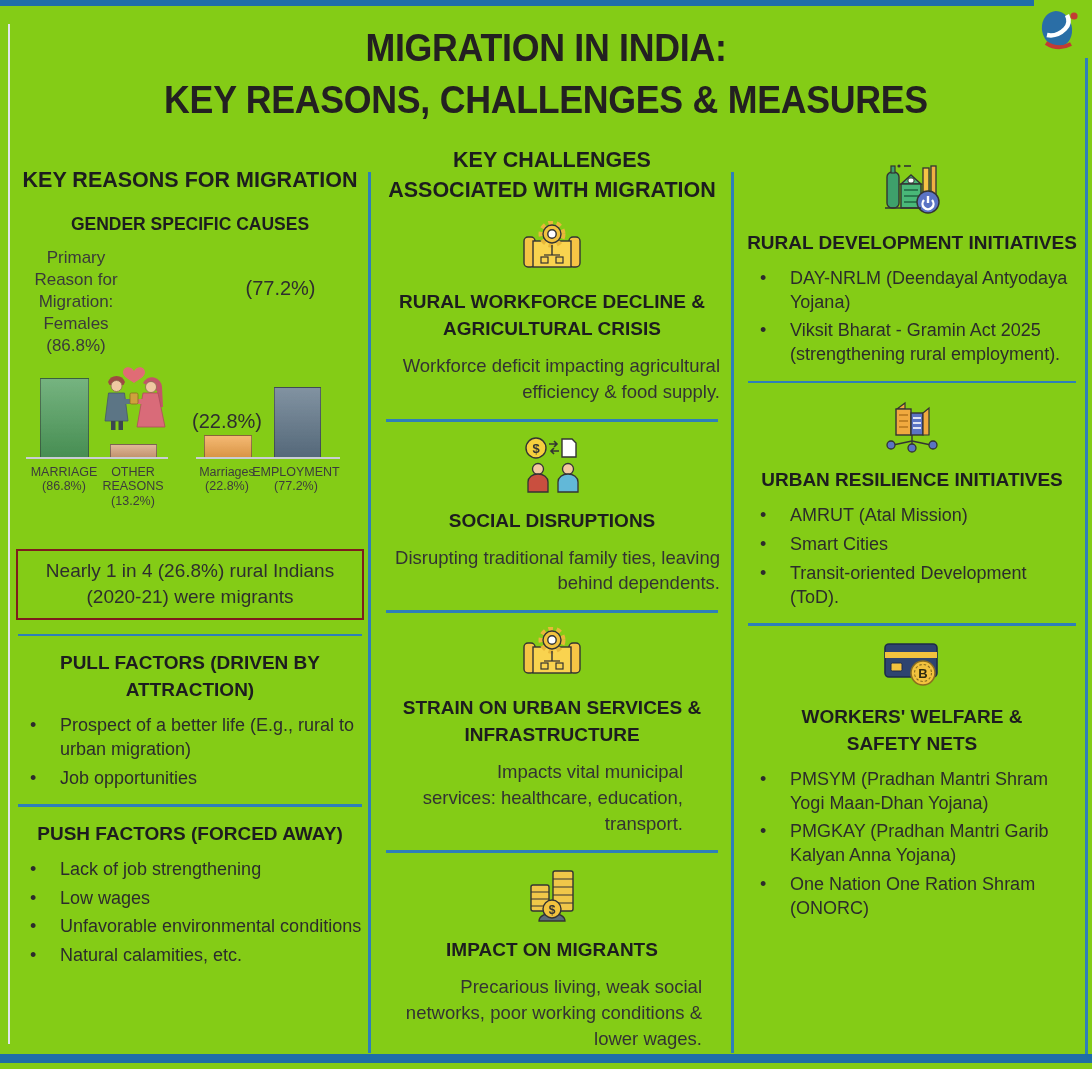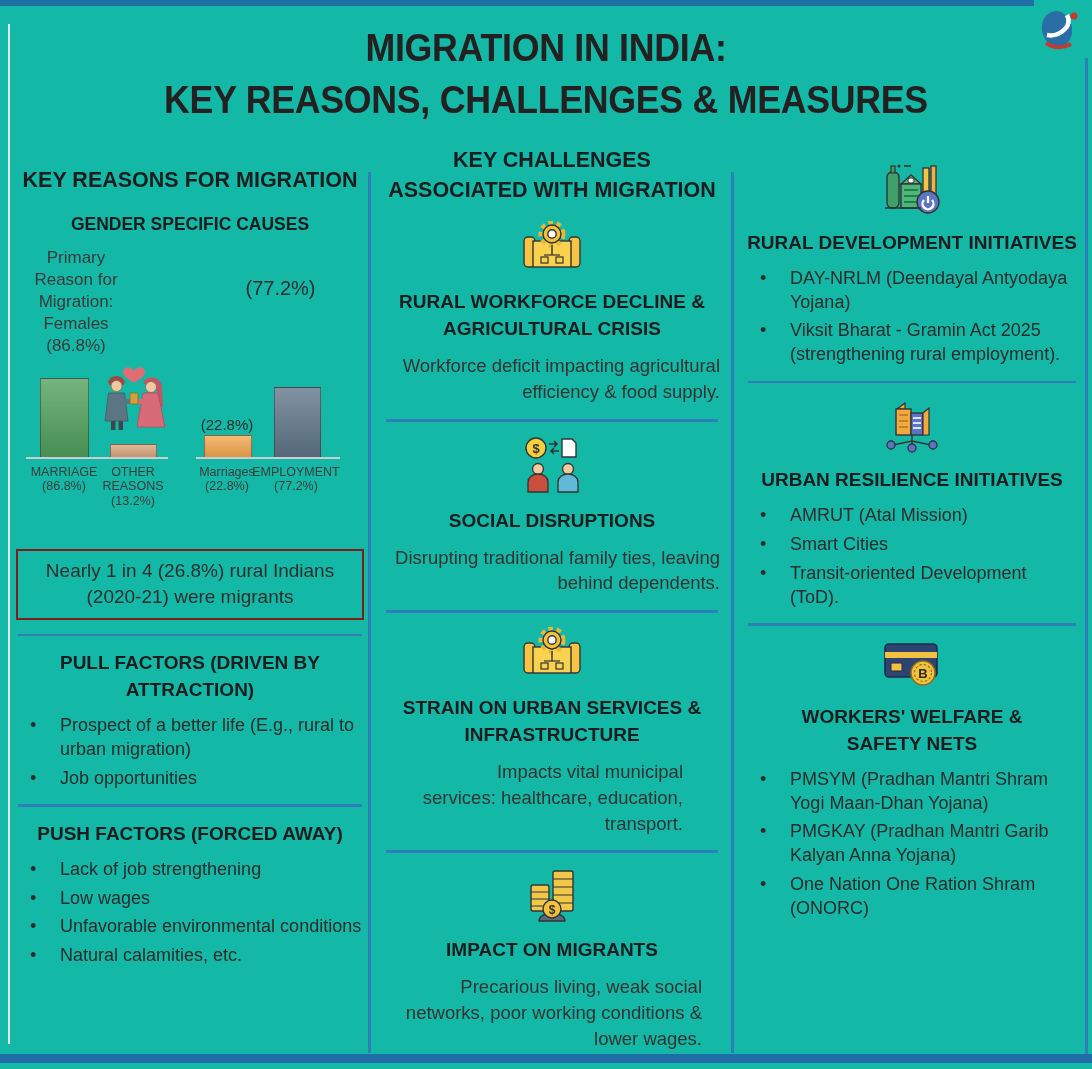--- a/index.html
+++ b/index.html
@@ -1,16 +1,16 @@
 <!DOCTYPE html>
 <html><head>
 <meta charset="utf-8">
 <style>
   html,body{margin:0;padding:0;background:#fff;}
-  .poster{position:relative;width:1092px;height:1069px;background:#14b8a6;overflow:hidden;
+  .poster{position:relative;width:1092px;height:1069px;background:#84cc16;overflow:hidden;
           font-family:"Liberation Sans",sans-serif;color:#222;}
   
   .topbar{position:absolute;top:0;left:0;width:1034px;height:6px;background:#1f6ea7;}
   .bottombar{position:absolute;top:1054px;left:0;width:1092px;height:9px;background:#1f6ea7;}
   .vline{position:absolute;width:2.5px;background:#2e7fb8;}
   .vline-a{left:368px;top:172px;height:881px;}
   .vline-b{left:731px;top:172px;height:881px;}
   .vline-right{left:1085px;top:58px;height:996px;}
   .faintline{position:absolute;left:8px;top:24px;width:2px;height:1020px;background:#e2e6ea;}
   .logo{position:absolute;top:6px;right:12px;}
@@ -52,21 +52,21 @@
   .bar{position:absolute;bottom:1px;border:1px solid rgba(40,40,40,0.45);
        background-image:linear-gradient(rgba(255,255,255,0.22),rgba(0,0,0,0.10));}
   .bar-marriage{left:24px;width:47px;}
   .bar-other{left:94px;width:45px;}
   .bar-marriages-m{left:188px;width:46px;}
   .bar-employment{left:258px;width:45px;}
   .couple{position:absolute;left:80px;bottom:13px;}
   .baseline{position:absolute;bottom:0;height:2px;background:#c9ced3;}
   .baseline-l{left:10px;width:142px;}
   .baseline-r{left:180px;width:144px;}
-  .annot-228{position:absolute;left:148px;bottom:26px;width:126px;text-align:center;font-size:15px;color:#2e2e2e;}
+  .annot-228{position:absolute;left:148px;bottom:26px;width:126px;text-align:center;font-size:20px;color:#2e2e2e;}
   .bar-label{position:absolute;top:102px;font-size:12.5px;line-height:1.18;text-align:center;color:#3c3c3c;}
   .bl-1{left:0px;width:96px;}
   .bl-2{left:72px;width:90px;}
   .bl-3{left:160px;width:102px;}
   .bl-4{left:222px;width:116px;}
 
   .redbox{border:2px solid #7f1d1d;margin:8px 0 0;padding:7px 6px;
           font-size:19px;line-height:1.4;text-align:center;color:#2e2e2e;}
 
   .list-head{margin-top:8px;}

